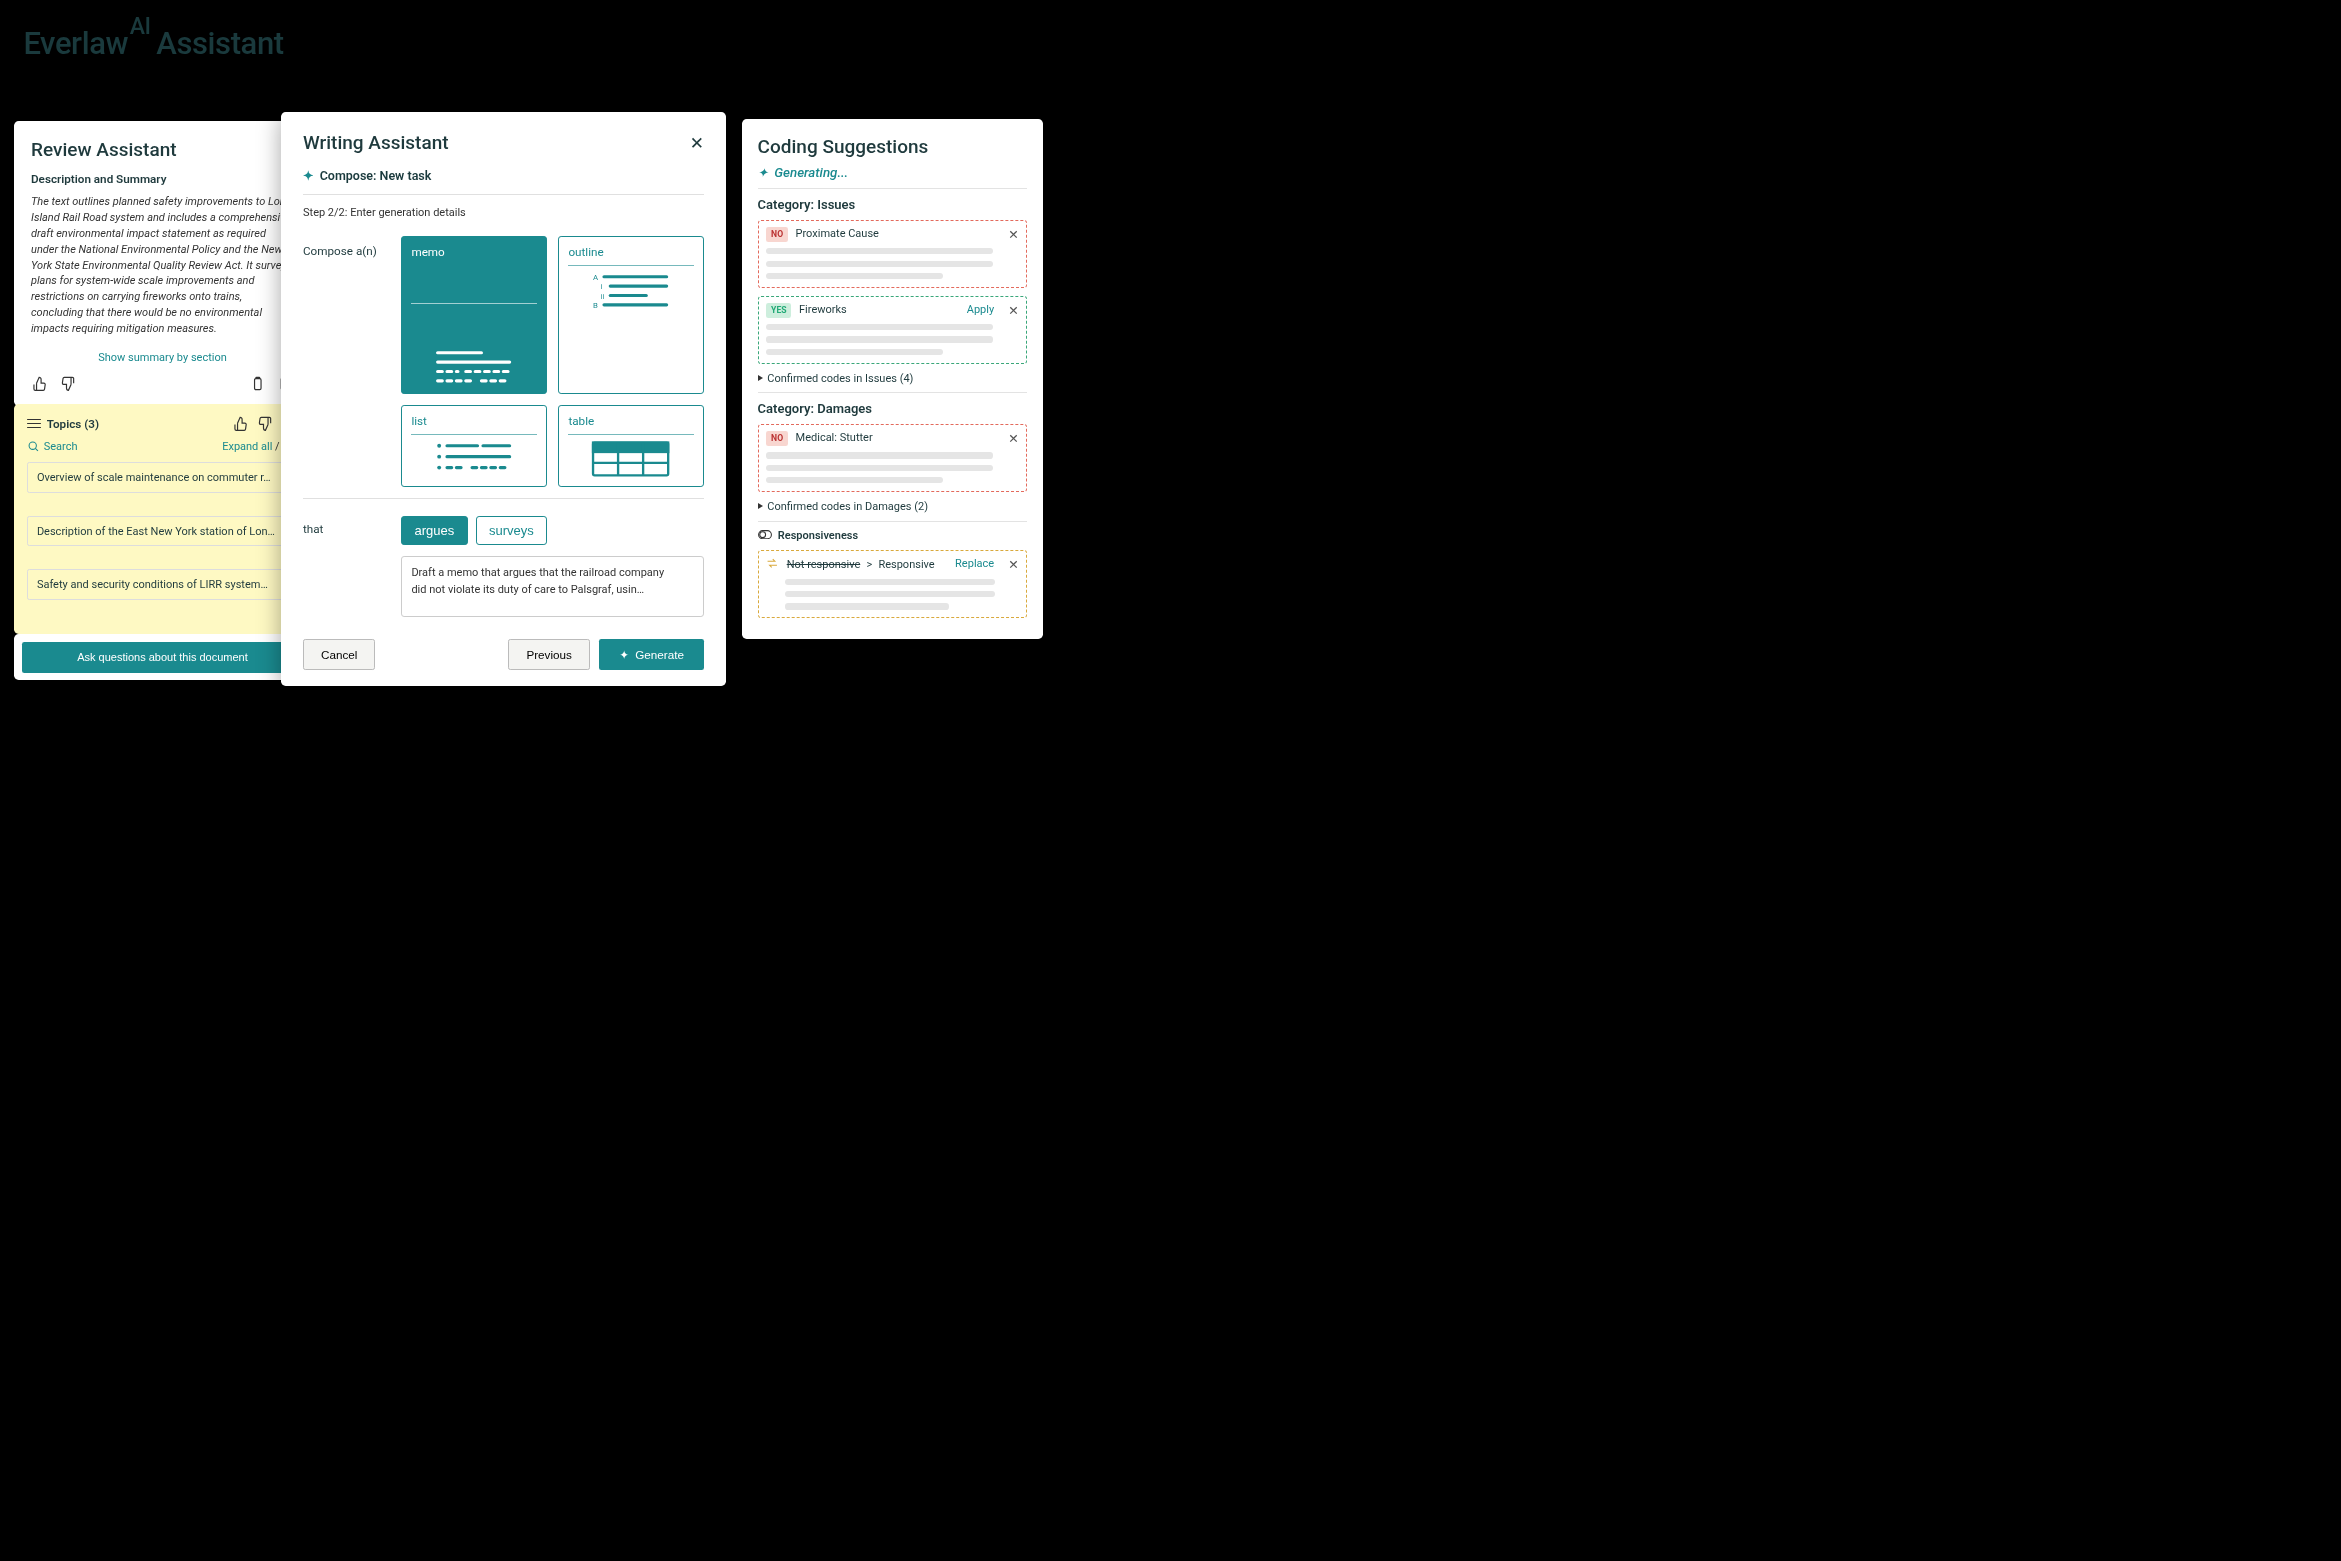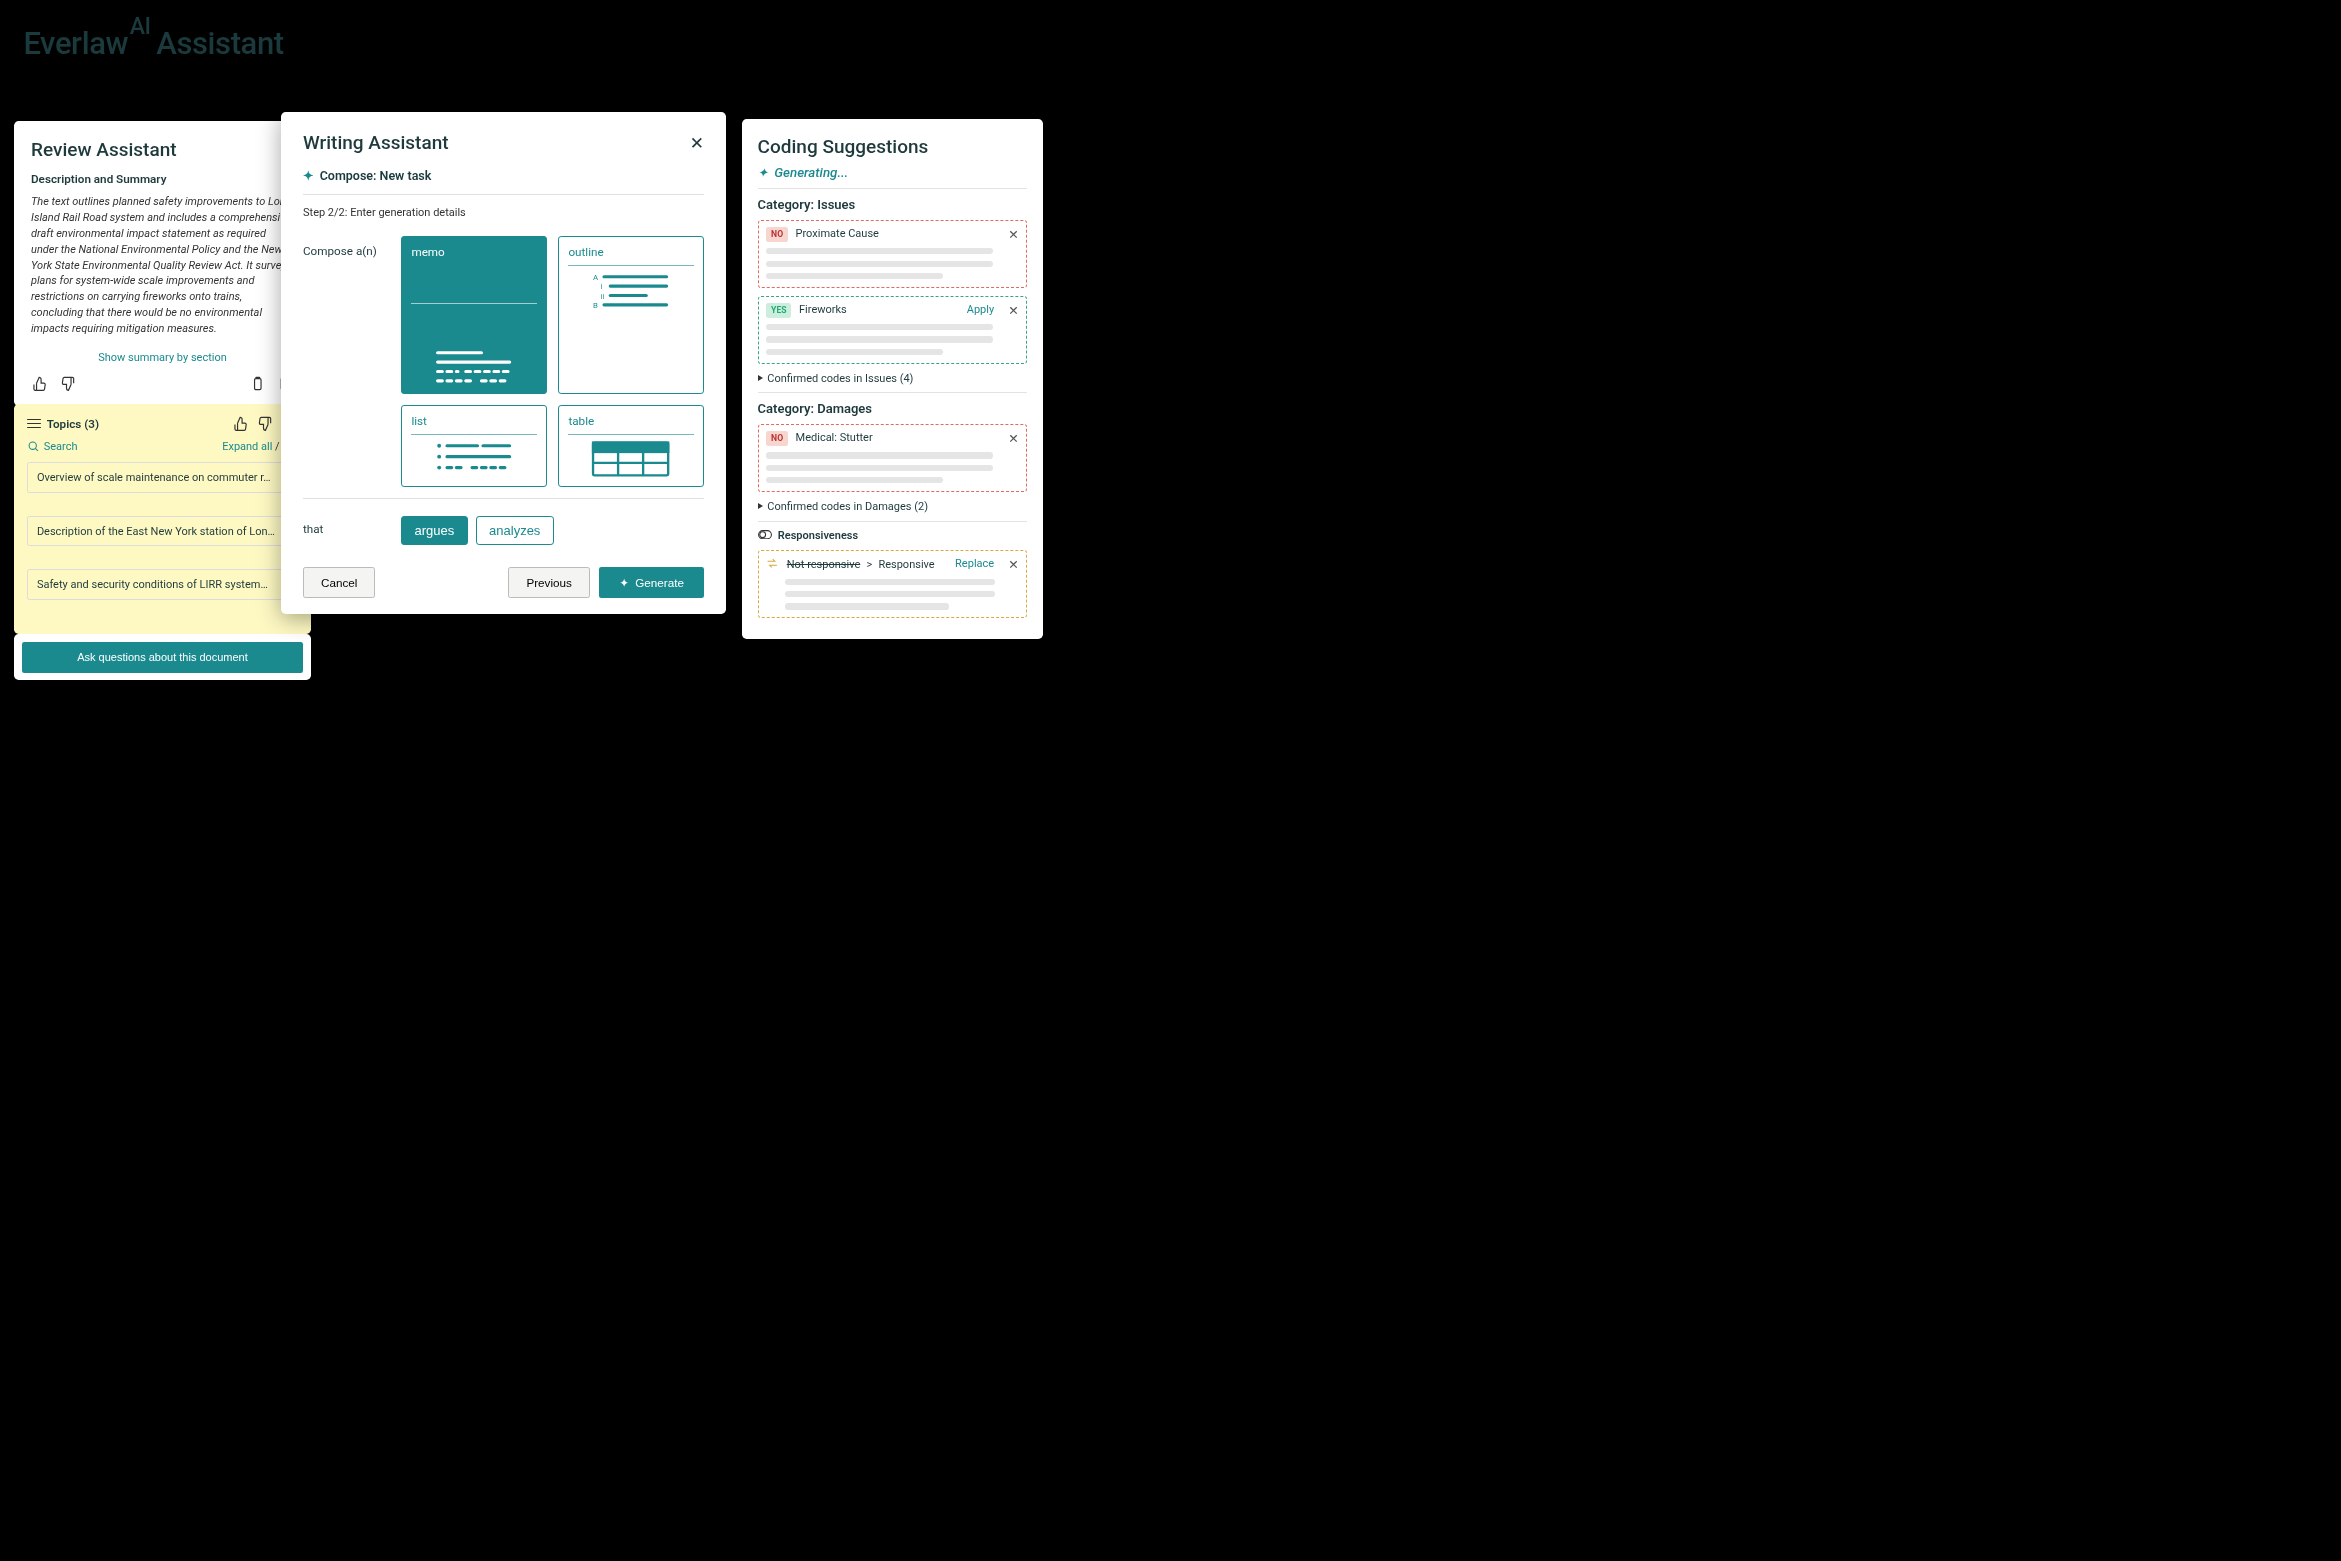--- a/index.html
+++ b/index.html
@@ -329,22 +329,26 @@
       </div>
     </div>
   </div>
 
   <hr class="divider">
 
   <div class="that-row">
     <div class="label">that</div>
     <div class="verb-pills">
       <button class="pill active">argues</button>
-      <button class="pill">analyzes</button>
-    </div>
+      <button class="pill">surveys</button>
+    </div>
+  </div>
+  <div class="prompt-box">
+    <div>Draft a memo that argues that the railroad company</div>
+    <div>did not violate its duty of care to Palsgraf, usin…</div>
   </div>
 
   <div class="writing-footer">
     <button class="btn">Cancel</button>
     <div class="footer-right">
       <button class="btn">Previous</button>
       <button class="btn btn-primary">
         <span>✦</span>
         <span>Generate</span>
       </button>

